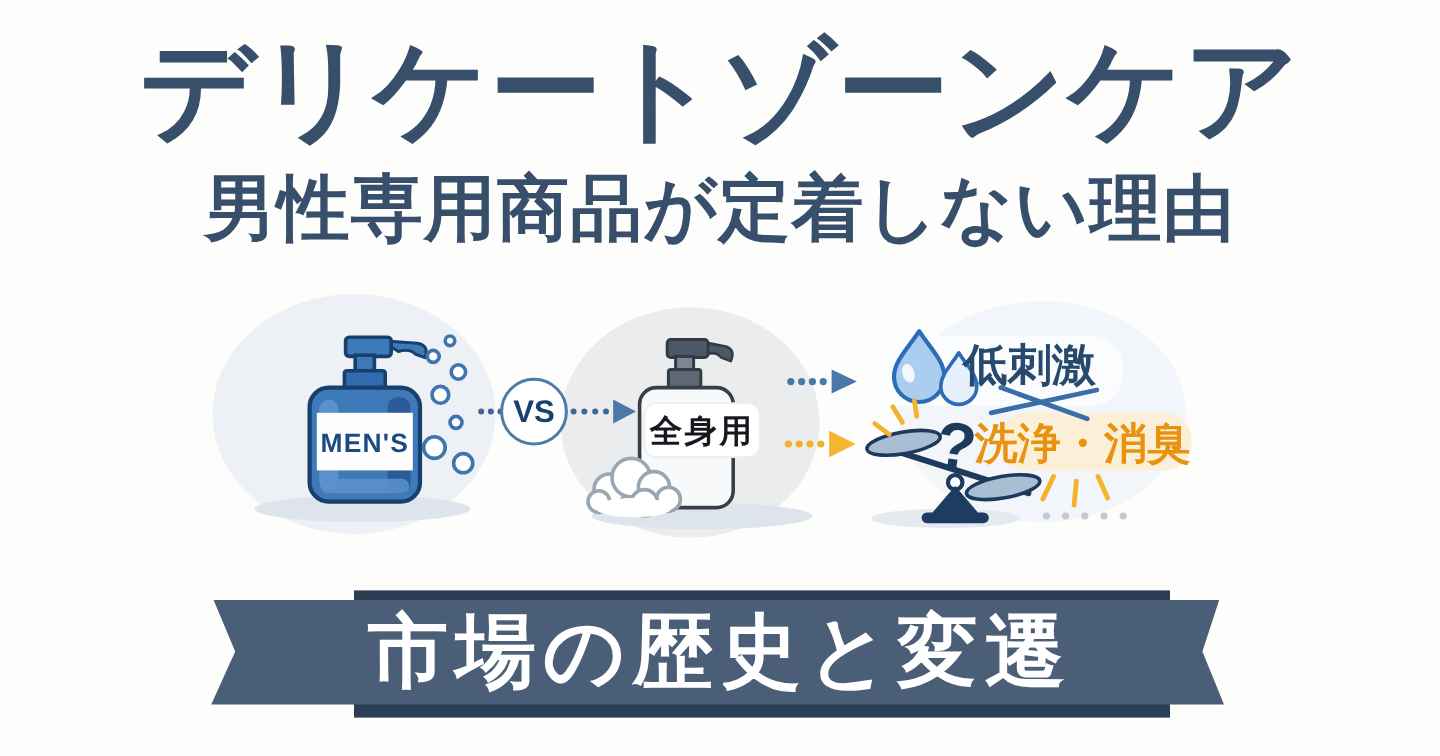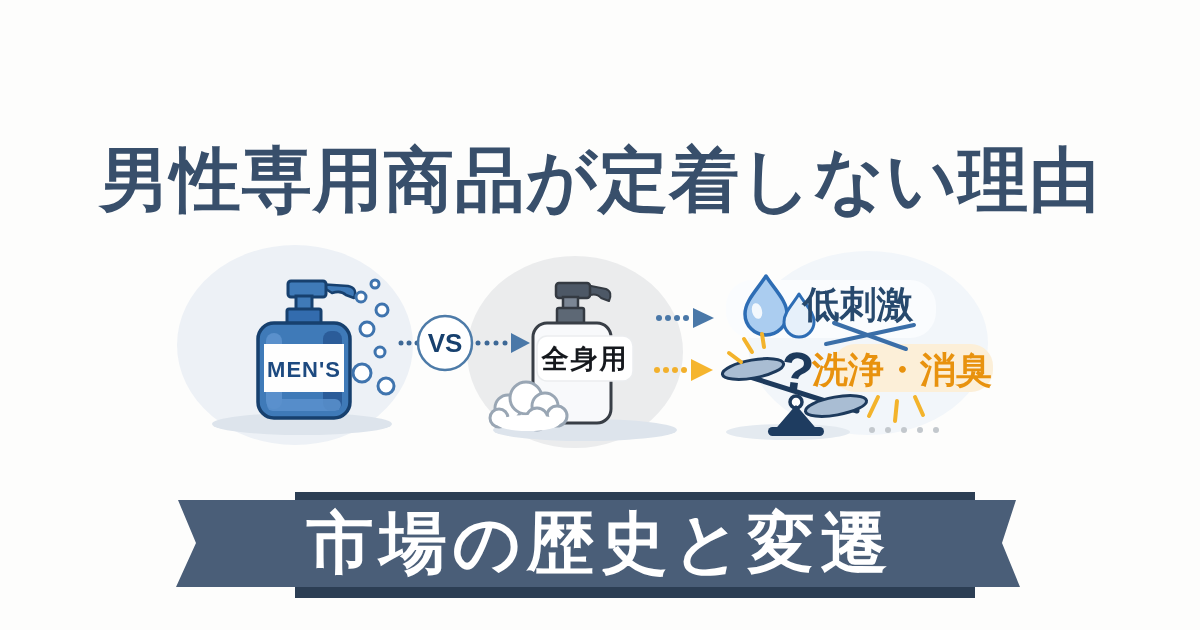--- a/index.html
+++ b/index.html
@@ -7,32 +7,33 @@
     position:relative;width:1200px;height:630px;background:#fdfdfc;overflow:hidden;
     font-family:"Liberation Sans","DejaVu Sans",sans-serif;
   }
   .title{
     position:absolute;top:20px;left:0;width:1200px;text-align:center;
     font-size:94px;font-weight:900;color:#384f6b;letter-spacing:1px;line-height:1.18;
     white-space:nowrap;
   }
   .subtitle{
     position:absolute;top:138px;left:0;width:1200px;text-align:center;
-    font-size:70px;font-weight:900;color:#384f6b;letter-spacing:1px;line-height:1.2;
+    font-size:60px;font-weight:900;color:#384f6b;letter-spacing:1px;line-height:1.2;
     white-space:nowrap;
   }
   .illu{position:absolute;top:240px;left:0;}
   .ribbon{position:absolute;top:485px;left:0;}
   svg text{font-family:"Liberation Sans","DejaVu Sans",sans-serif;}
 </style>
 </head>
 <body>
 
 <div class="canvas">
 
+  <div class="title">デリケートゾーンケア</div>
   <div class="subtitle">男性専用商品が定着しない理由</div>
 
   <svg class="illu" width="1200" height="230" viewBox="0 0 1200 230">
 
     <g>
       <ellipse cx="295" cy="105" rx="118" ry="100" fill="#edf1f6"></ellipse>
       <ellipse cx="575" cy="112" rx="108" ry="96" fill="#ebeced"></ellipse>
       <ellipse cx="868" cy="103" rx="120" ry="92" fill="#f2f6fa"></ellipse>
       <rect x="833" y="104" width="160" height="48" rx="22" fill="#fcefd8"></rect>
       <rect x="726" y="40" width="210" height="58" rx="26" fill="#fafcfe"></rect>

